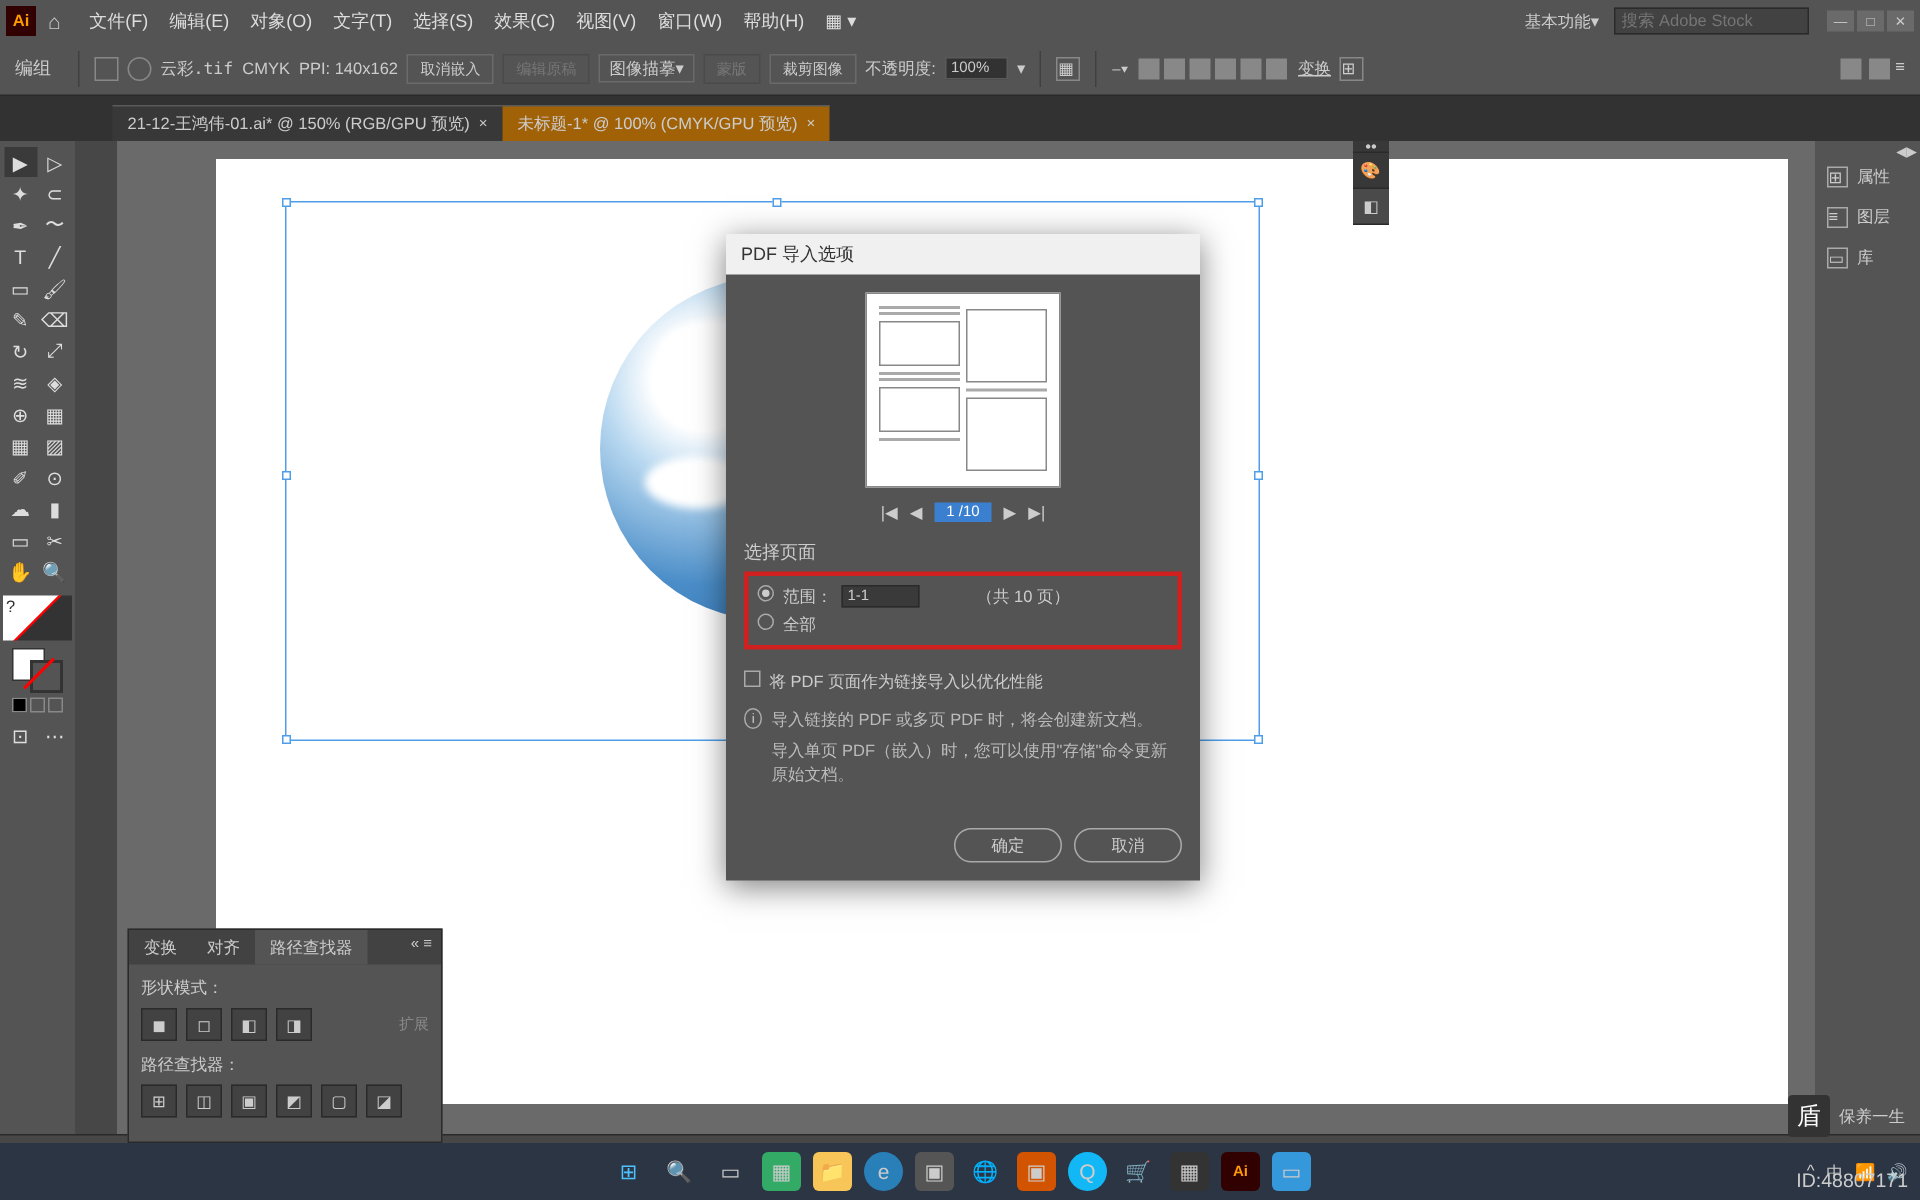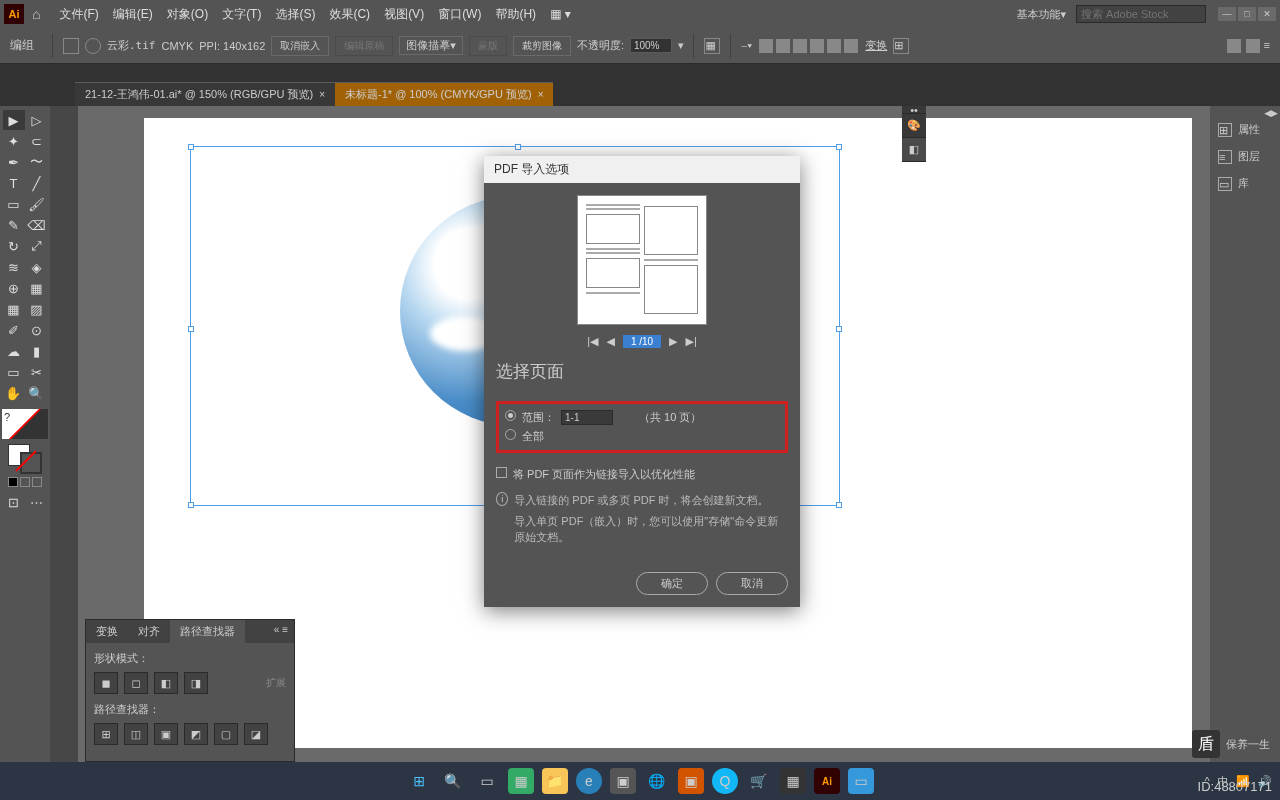--- a/index.html
+++ b/index.html
@@ -15,21 +15,21 @@
 .win-btn{width:18px;height:14px;background:#6a6a6a;display:flex;align-items:center;justify-content:center;font-size:9px}
 .control-bar{height:36px;background:#545454;border-bottom:1px solid #2a2a2a;display:flex;align-items:center;padding:0 10px;gap:6px}
 .ctrl-label{font-size:12px;margin-right:8px}
 .ctrl-sep{width:1px;height:24px;background:#404040;margin:0 4px}
 .ctrl-btn{padding:2px 8px;border:1px solid #6a6a6a;font-size:10px;cursor:pointer}
 .ctrl-ic{width:16px;height:16px;border:1px solid #888;display:inline-block}
 .filename{font-family:monospace;font-size:11px}
 .dropdown{padding:1px 6px;border:1px solid #6a6a6a;font-size:11px;display:flex;align-items:center}
 .opacity-input{width:42px;background:#323232;border:1px solid #5a5a5a;padding:1px 3px;font-size:10px}
 .align-ic{width:14px;height:14px;background:#888;margin:0 1px}
-.doc-tabs{height:42px;background:#323232;display:flex;align-items:flex-end;padding-left:75px}
+.doc-tabs{height:30px;background:#323232;display:flex;align-items:flex-end;padding-left:75px}
 .doc-tab{padding:4px 10px;font-size:11px;background:#383838;border-top:1px solid #5a5a5a;display:flex;align-items:center;gap:6px}
 .doc-tab.act{background:#a16207}
 .tab-x{font-size:10px;cursor:pointer}
 .main{display:flex;height:662px}
 .toolbox{width:50px;background:#545454;display:flex;flex-direction:column;align-items:center;padding-top:4px;gap:1px}
 .toolrow{display:flex;gap:1px}
 .tool{width:22px;height:20px;display:flex;align-items:center;justify-content:center;font-size:13px;cursor:pointer;color:#ddd}
 .tool.sel{background:#3a3a3a}
 .color-sw{width:38px;height:30px;position:relative;margin-top:4px}
 .sw-fill{width:22px;height:22px;background:#fff;border:1px solid #333;position:absolute;top:0;left:2px}
@@ -68,21 +68,21 @@
 .dialog{position:absolute;left:484px;top:156px;width:316px;background:#545454;box-shadow:0 4px 20px rgba(0,0,0,0.5)}
 .dlg-title{background:#f0f0f0;color:#333;padding:5px 10px;font-size:12px}
 .dlg-body{padding:12px}
 .dlg-thumb{width:130px;height:130px;background:#fff;border:1px solid #888;margin:0 auto 10px;padding:8px;display:flex;gap:4px}
 .th-col{flex:1;display:flex;flex-direction:column;gap:2px}
 .th-line{height:2px;background:#aaa}
 .th-box{height:30px;border:1px solid #888;margin:2px 0}
 .dlg-nav{display:flex;justify-content:center;align-items:center;gap:8px;margin-bottom:12px}
 .dlg-nav-ic{color:#ccc;font-size:11px;cursor:pointer}
 .page-input{width:38px;background:#3a7fd0;color:#fff;border:none;padding:1px 3px;font-size:10px;text-align:center}
-.dlg-section{font-size:17px;margin-bottom:18px}
+.dlg-section{font-size:12px;margin-bottom:4px}
 .dlg-hl{border:3px solid #d02020;padding:4px 6px;margin-bottom:2px}
 .dlg-row{display:flex;align-items:flex-start;gap:6px;font-size:11px;padding:2px 0}
 .radio{width:11px;height:11px;border-radius:50%;border:1px solid #aaa;display:inline-block}
 .radio.ck::after{content:"";display:block;width:5px;height:5px;background:#ccc;border-radius:50%;margin:2px}
 .range-input{width:52px;background:#3a3a3a;border:1px solid #2a2a2a;padding:1px 3px;font-size:10px}
 .chk{width:11px;height:11px;border:1px solid #aaa;display:inline-block}
 .info-ic{width:14px;height:14px;border-radius:50%;border:1px solid #aaa;display:inline-flex;align-items:center;justify-content:center;font-size:9px}
 .dlg-info{font-size:11px;color:#bbb;line-height:1.5;padding-left:20px}
 .dlg-btns{display:flex;justify-content:flex-end;gap:8px;padding:12px}
 .dlg-btn{padding:3px 24px;border:1px solid #aaa;border-radius:12px;font-size:11px;cursor:pointer}
@@ -359,21 +359,21 @@
       <input class="page-input" value="1 /10" style="">
       <span class="dlg-nav-ic">▶</span>
       <span class="dlg-nav-ic">▶|</span>
     </div>
     <div class="dlg-section">选择页面</div>
     <div class="dlg-hl">
       <div class="dlg-row">
         <span class="radio ck"></span>
         <span>范围：</span>
         <input class="range-input" value="1-1" style="">
-        <span style="margin-left:20px">（共 10 页）</span>
+        <span style="margin-left:32px">（共 10 页）</span>
       </div>
       <div class="dlg-row">
         <span class="radio"></span>
         <span>全部</span>
       </div>
     </div>
     <div style="height:10px"></div>
     <div class="dlg-row">
       <span class="chk"></span>
       <span>将 PDF 页面作为链接导入以优化性能</span>

